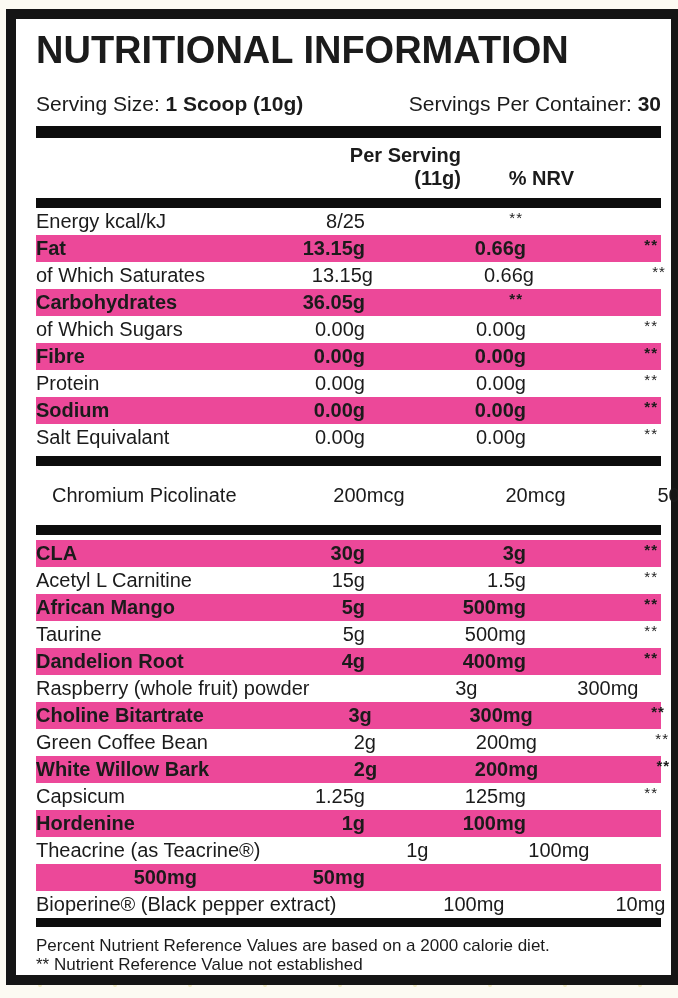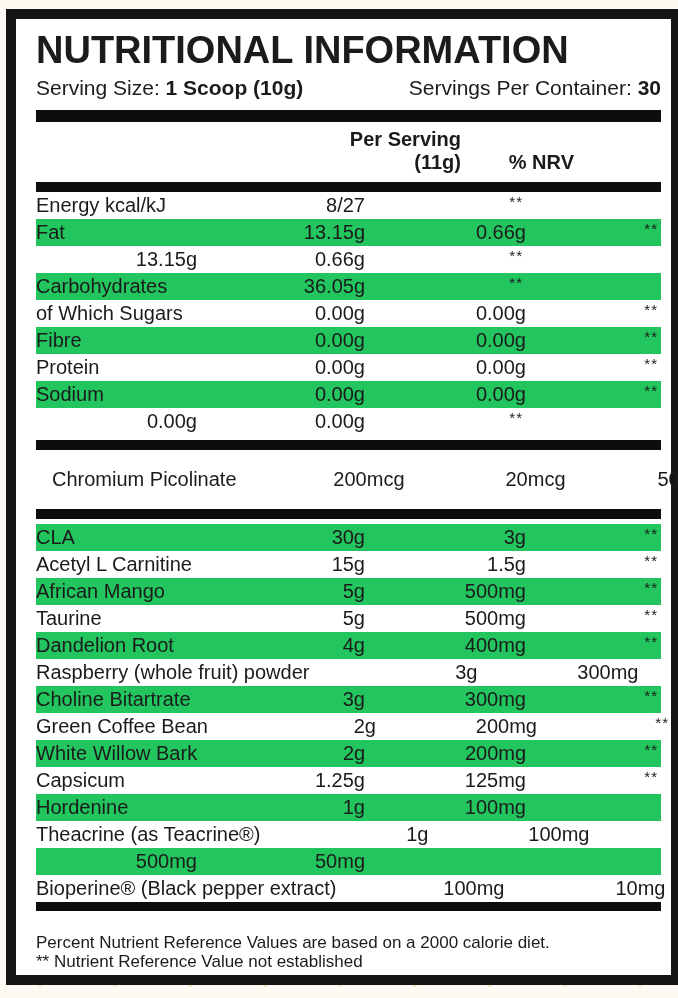--- a/index.html
+++ b/index.html
@@ -37,21 +37,21 @@
     letter-spacing: 0px;
     line-height: 42px;
     margin-top: 2px;
     white-space: nowrap;
   }
   .serving-line {
     display: flex;
     justify-content: space-between;
     align-items: baseline;
     font-size: 21px;
-    margin-top: 5px;
+    margin-top: 21px;
     margin-bottom: 10px;
   }
   .serving-line .pair { white-space: nowrap; }
   .serving-line .val { font-weight: bold; }
   .bar { height: 12px; background: #0d0d0d; }
   .bar.thin { height: 10px; }
   .bar.thinnest { height: 9px; }
 
   .grid {
     display: grid;
@@ -69,37 +69,37 @@
 
   .rows .row {
     display: grid;
     grid-template-columns: 1fr 120px 113px 87px;
     align-items: start;
     font-size: 20px;
     line-height: 27px;
     min-height: 27px;
     gap: 48px;
   }
-  .rows .row.gray { background: #22c55e; }
+  .rows .row.gray { background: #ec4899; font-weight: bold; }
   .rows .cell { text-align: right; white-space: nowrap; }
   .rows .lbl { text-align: left; white-space: nowrap; }
   .rows .nrv { padding-right: 3px; }
   .rows .nrv.ast {
     font-size: 15px;
     line-height: 20px;
     letter-spacing: 1px;
   }
   .sec-gap { height: 5px; }
   .mid-bar-top { margin-top: 5px; }
   .mid-bar-bot { margin-bottom: 0px; }
   .chromium-wrap { margin: 16px; }
   .foot {
     font-size: 17px;
     line-height: 19px;
-    margin-top: 22px;
+    margin-top: 9px;
   }
 </style>
 </head>
 <body>
 
 <div class="panel">
 
   <div class="title">NUTRITIONAL INFORMATION</div>
 
   <div class="serving-line">
@@ -116,30 +116,31 @@
       <div>(11g)</div>
     </div>
     <div class="c">% NRV</div>
   </div>
 
   <div class="bar thin"></div>
 
   <div class="rows">
       <div class="row">
         <div class="lbl">Energy kcal/kJ</div>
-        <div class="cell ">8/27</div>
+        <div class="cell ">8/25</div>
         <div class="cell nrv ast">**</div>
       </div>
       <div class="row gray">
         <div class="lbl">Fat</div>
         <div class="cell ">13.15g</div>
         <div class="cell ">0.66g</div>
         <div class="cell nrv ast">**</div>
       </div>
       <div class="row">
+        <div class="lbl">of Which Saturates</div>
         <div class="cell ">13.15g</div>
         <div class="cell ">0.66g</div>
         <div class="cell nrv ast">**</div>
       </div>
       <div class="row gray">
         <div class="lbl">Carbohydrates</div>
         <div class="cell ">36.05g</div>
         <div class="cell nrv ast">**</div>
       </div>
       <div class="row">
@@ -160,20 +161,21 @@
         <div class="cell ">0.00g</div>
         <div class="cell nrv ast">**</div>
       </div>
       <div class="row gray">
         <div class="lbl">Sodium</div>
         <div class="cell ">0.00g</div>
         <div class="cell ">0.00g</div>
         <div class="cell nrv ast">**</div>
       </div>
       <div class="row">
+        <div class="lbl">Salt Equivalant</div>
         <div class="cell ">0.00g</div>
         <div class="cell ">0.00g</div>
         <div class="cell nrv ast">**</div>
       </div>
     </div>
 
   <div class="bar thin mid-bar-top"></div>
 
   <div class="rows chromium-wrap">
       <div class="row">

